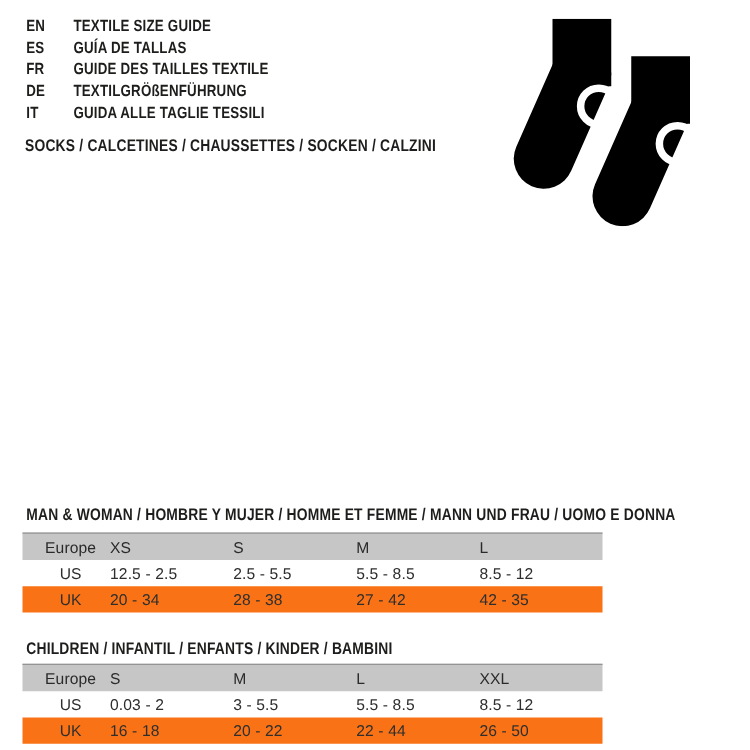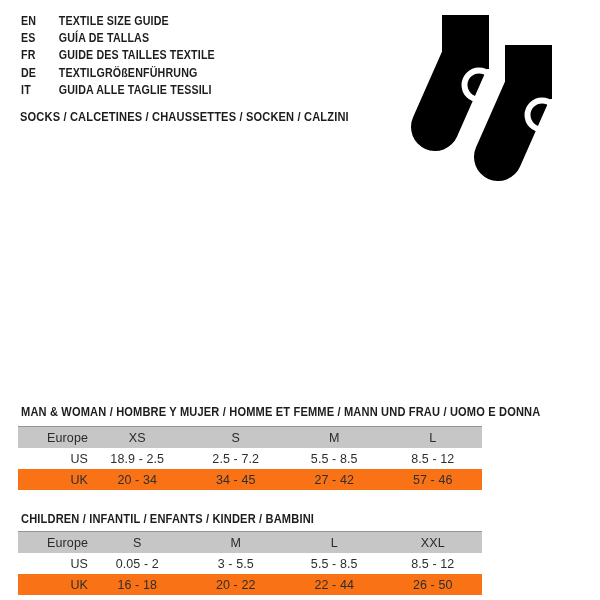--- a/index.html
+++ b/index.html
@@ -49,22 +49,22 @@
     position:absolute;left:18px;width:464px;
     font-size:12.5px;color:#2e2e2e;
   }
   .table-1{top:426px;}
   .table-2{top:531px;}
   .t-row{
     display:grid;
     grid-template-columns:70px 1fr 1fr 1fr 1fr;
     height:21px;align-items:center;
   }
-  .t-row .cell{text-align:center;letter-spacing:0.1px;}
-  .t-row .cell.first{text-align:right;padding-left:7px;}
+  .t-row .cell{text-align:left;letter-spacing:0.1px;}
+  .t-row .cell.first{text-align:center;padding-left:7px;}
   .t-head{
     background:#c6c6c6;
     border-top:1px solid #949494;
     color:#2a2a2a;
   }
   .t-alt{background:#f97316;}
 </style>
 </head>
 <body>
 
@@ -112,46 +112,46 @@
   <div class="size-table table-1">
     <div class="t-row t-head">
       <span class="cell first">Europe</span>
       <span class="cell">XS</span>
       <span class="cell">S</span>
       <span class="cell">M</span>
       <span class="cell">L</span>
     </div>
     <div class="t-row">
       <span class="cell first">US</span>
-      <span class="cell">18.9 - 2.5</span>
-      <span class="cell">2.5 - 7.2</span>
+      <span class="cell">12.5 - 2.5</span>
+      <span class="cell">2.5 - 5.5</span>
       <span class="cell">5.5 - 8.5</span>
       <span class="cell">8.5 - 12</span>
     </div>
     <div class="t-row t-alt">
       <span class="cell first">UK</span>
       <span class="cell">20 - 34</span>
-      <span class="cell">34 - 45</span>
+      <span class="cell">28 - 38</span>
       <span class="cell">27 - 42</span>
-      <span class="cell">57 - 46</span>
+      <span class="cell">42 - 35</span>
     </div>
   </div>
 
   <div class="table-title title-2">CHILDREN / INFANTIL / ENFANTS / KINDER / BAMBINI</div>
   <div class="size-table table-2">
     <div class="t-row t-head">
       <span class="cell first">Europe</span>
       <span class="cell">S</span>
       <span class="cell">M</span>
       <span class="cell">L</span>
       <span class="cell">XXL</span>
     </div>
     <div class="t-row">
       <span class="cell first">US</span>
-      <span class="cell">0.05 - 2</span>
+      <span class="cell">0.03 - 2</span>
       <span class="cell">3 - 5.5</span>
       <span class="cell">5.5 - 8.5</span>
       <span class="cell">8.5 - 12</span>
     </div>
     <div class="t-row t-alt">
       <span class="cell first">UK</span>
       <span class="cell">16 - 18</span>
       <span class="cell">20 - 22</span>
       <span class="cell">22 - 44</span>
       <span class="cell">26 - 50</span>

